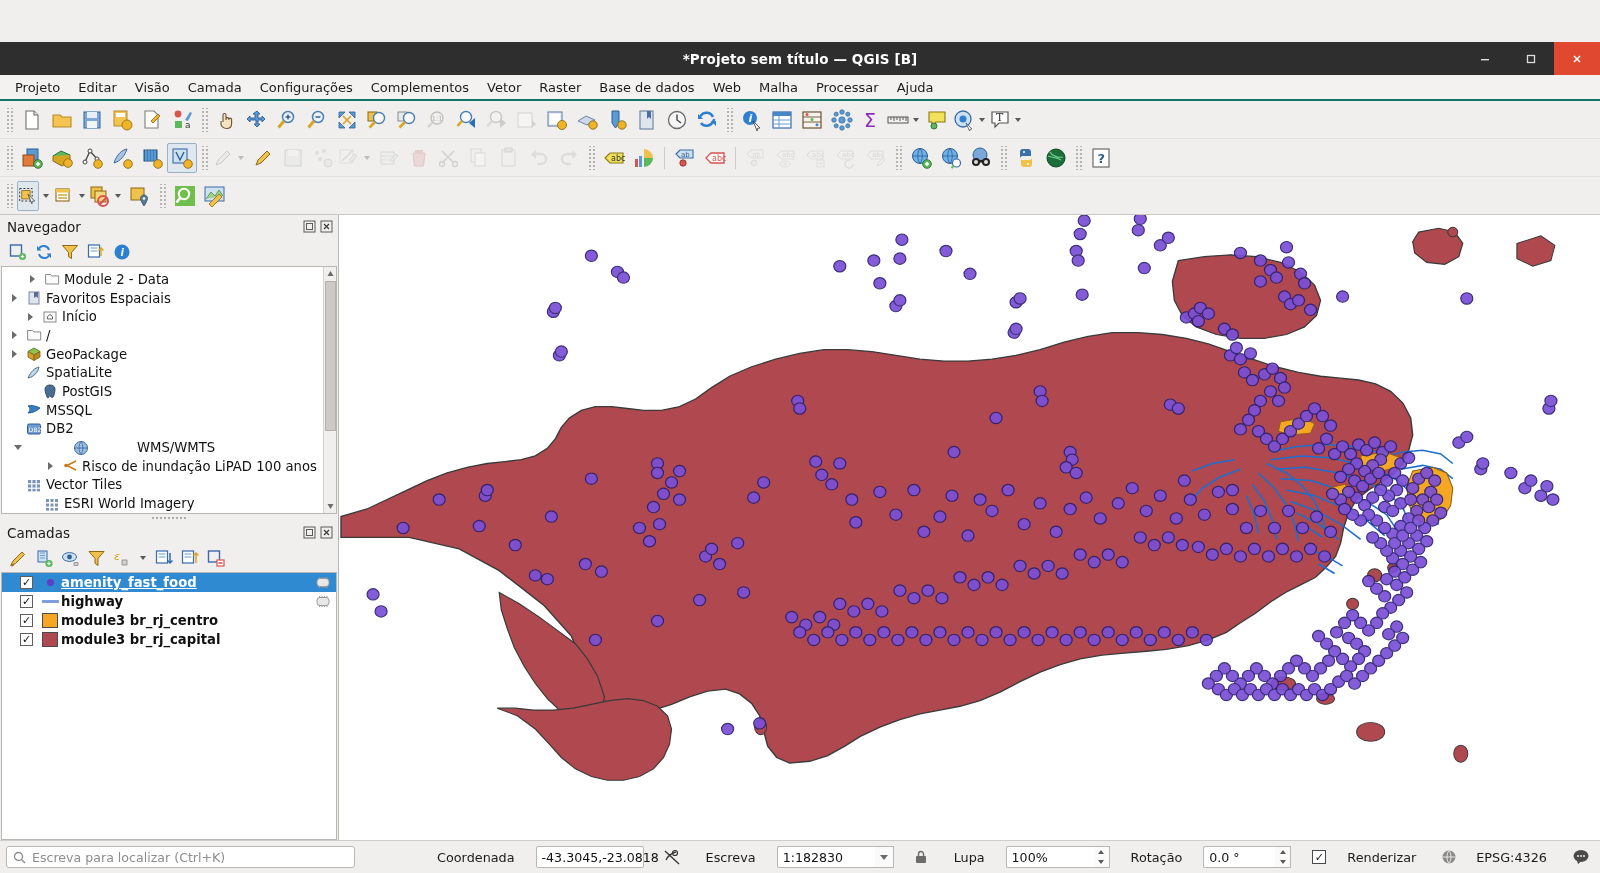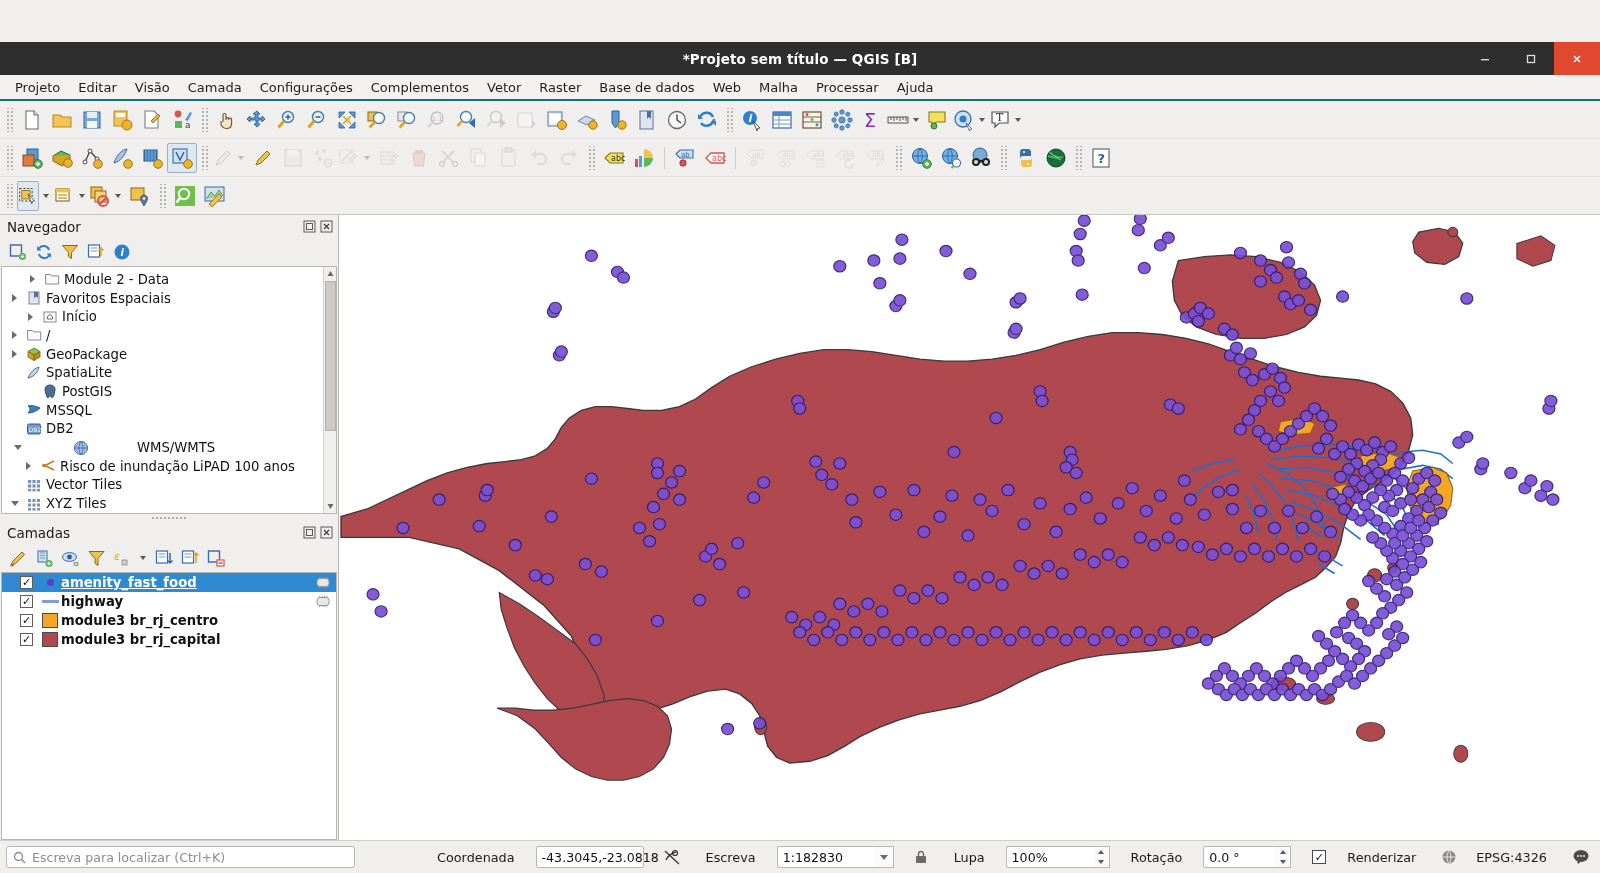--- a/index.html
+++ b/index.html
@@ -924,21 +924,21 @@
             <div class="trow" style="padding-left: 7px; gap: 44px;">
               <div class="twist open"></div>
               <div class="ticon">
                 <svg width="16" height="16" viewBox="0 0 16 16">
                   <circle cx="8" cy="8" r="6.5" fill="#9dbfdd" stroke="#3a6aa8" stroke-width="1"></circle>
                   <path d="M1.5 8h13M8 1.5c2.6 3 2.6 10 0 13M8 1.5c-2.6 3-2.6 10 0 13" stroke="#3a6aa8" stroke-width=".8" fill="none"></path>
                 </svg>
               </div>
               <div class="tlabel">WMS/WMTS</div>
             </div>
-            <div class="trow" style="padding-left: 18px;">
+            <div class="trow" style="padding-left: 40px;">
               <div class="twist closed"></div>
               <div class="ticon">
                 <svg width="16" height="16" viewBox="0 0 16 16">
                   <path d="M14 3L5 7.5 14 12" stroke="#c77a17" stroke-width="1.6" fill="none"></path>
                   <circle cx="4" cy="7.5" r="1.8" fill="#c77a17"></circle>
                 </svg>
               </div>
               <div class="tlabel">Risco de inundação LiPAD 100 anos</div>
             </div>
             <div class="trow" style="padding-left: 4px;">
@@ -952,39 +952,20 @@
                     <rect x="2" y="7.4" width="3.2" height="3.2"></rect>
                     <rect x="6.4" y="7.4" width="3.2" height="3.2"></rect>
                     <rect x="10.8" y="7.4" width="3.2" height="3.2"></rect>
                     <rect x="2" y="11.8" width="3.2" height="2.6"></rect>
                     <rect x="6.4" y="11.8" width="3.2" height="2.6"></rect>
                     <rect x="10.8" y="11.8" width="3.2" height="2.6"></rect>
                   </g>
                 </svg>
               </div>
               <div class="tlabel">Vector Tiles</div>
-            </div>
-            <div class="trow" style="padding-left: 4px;">
-              <div class="twist open"></div>
-              <div class="ticon">
-                <svg width="16" height="16" viewBox="0 0 16 16">
-                  <g fill="#7a93b8">
-                    <rect x="2" y="3" width="3" height="3"></rect>
-                    <rect x="6.5" y="3" width="3" height="3"></rect>
-                    <rect x="11" y="3" width="3" height="3"></rect>
-                    <rect x="2" y="7.5" width="3" height="3"></rect>
-                    <rect x="6.5" y="7.5" width="3" height="3"></rect>
-                    <rect x="11" y="7.5" width="3" height="3"></rect>
-                    <rect x="2" y="12" width="3" height="2.6"></rect>
-                    <rect x="6.5" y="12" width="3" height="2.6"></rect>
-                    <rect x="11" y="12" width="3" height="2.6"></rect>
-                  </g>
-                </svg>
-              </div>
-              <div class="tlabel">XYZ Tiles</div>
             </div>
             <div class="trow" style="padding-left: 22px;">
               <div class="twist "></div>
               <div class="ticon">
                 <svg width="16" height="16" viewBox="0 0 16 16">
                   <g fill="#7a93b8">
                     <rect x="2" y="3" width="3" height="3"></rect>
                     <rect x="6.5" y="3" width="3" height="3"></rect>
                     <rect x="11" y="3" width="3" height="3"></rect>
                     <rect x="2" y="7.5" width="3" height="3"></rect>

